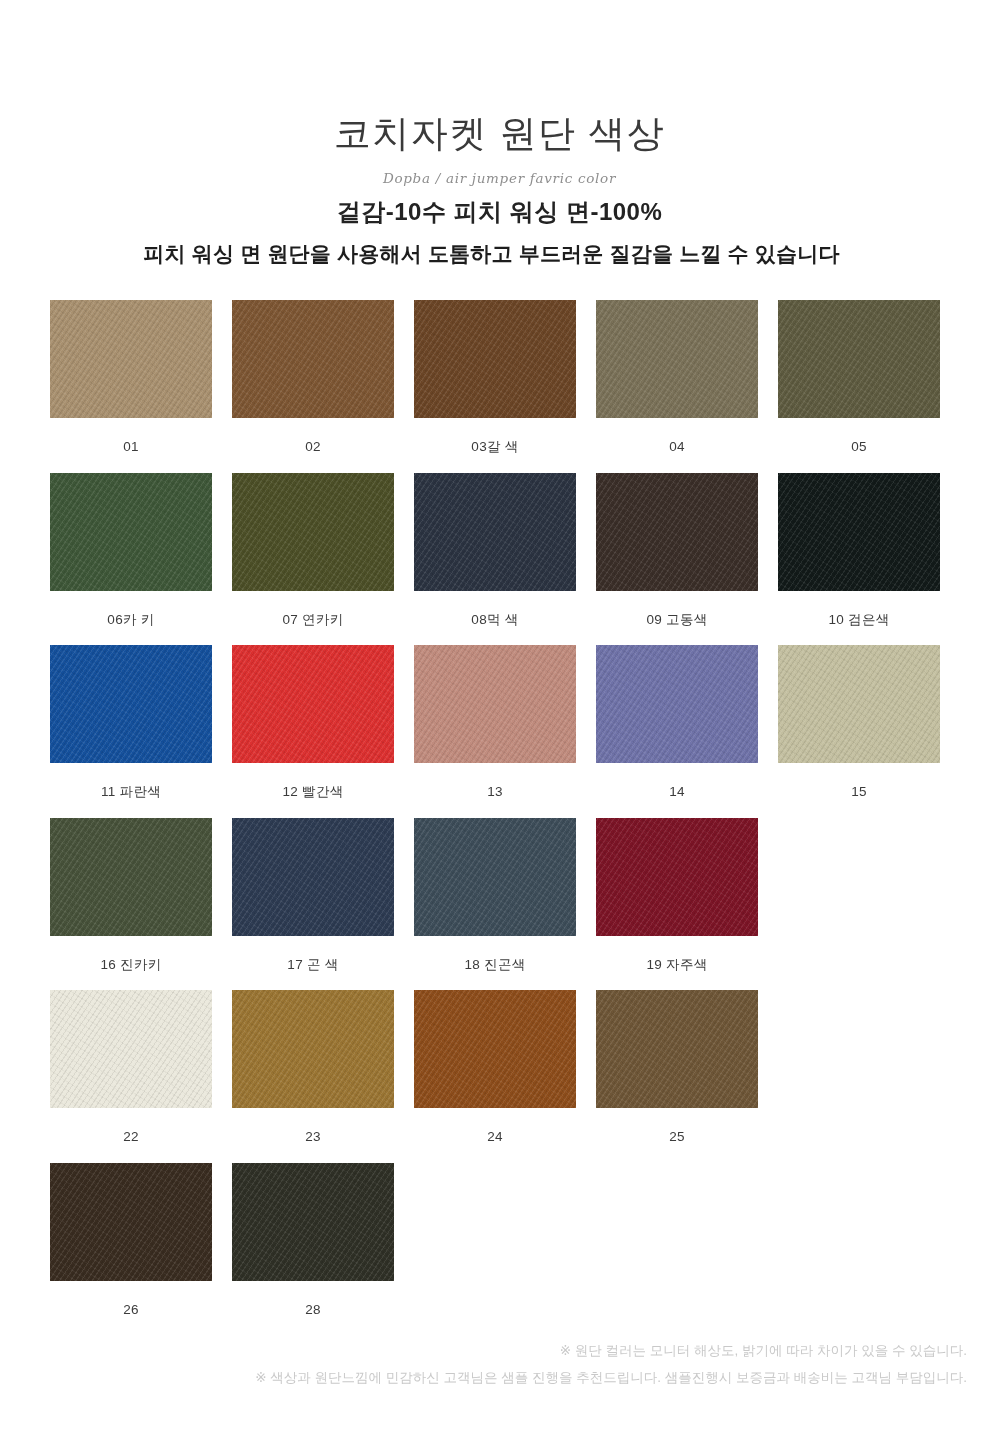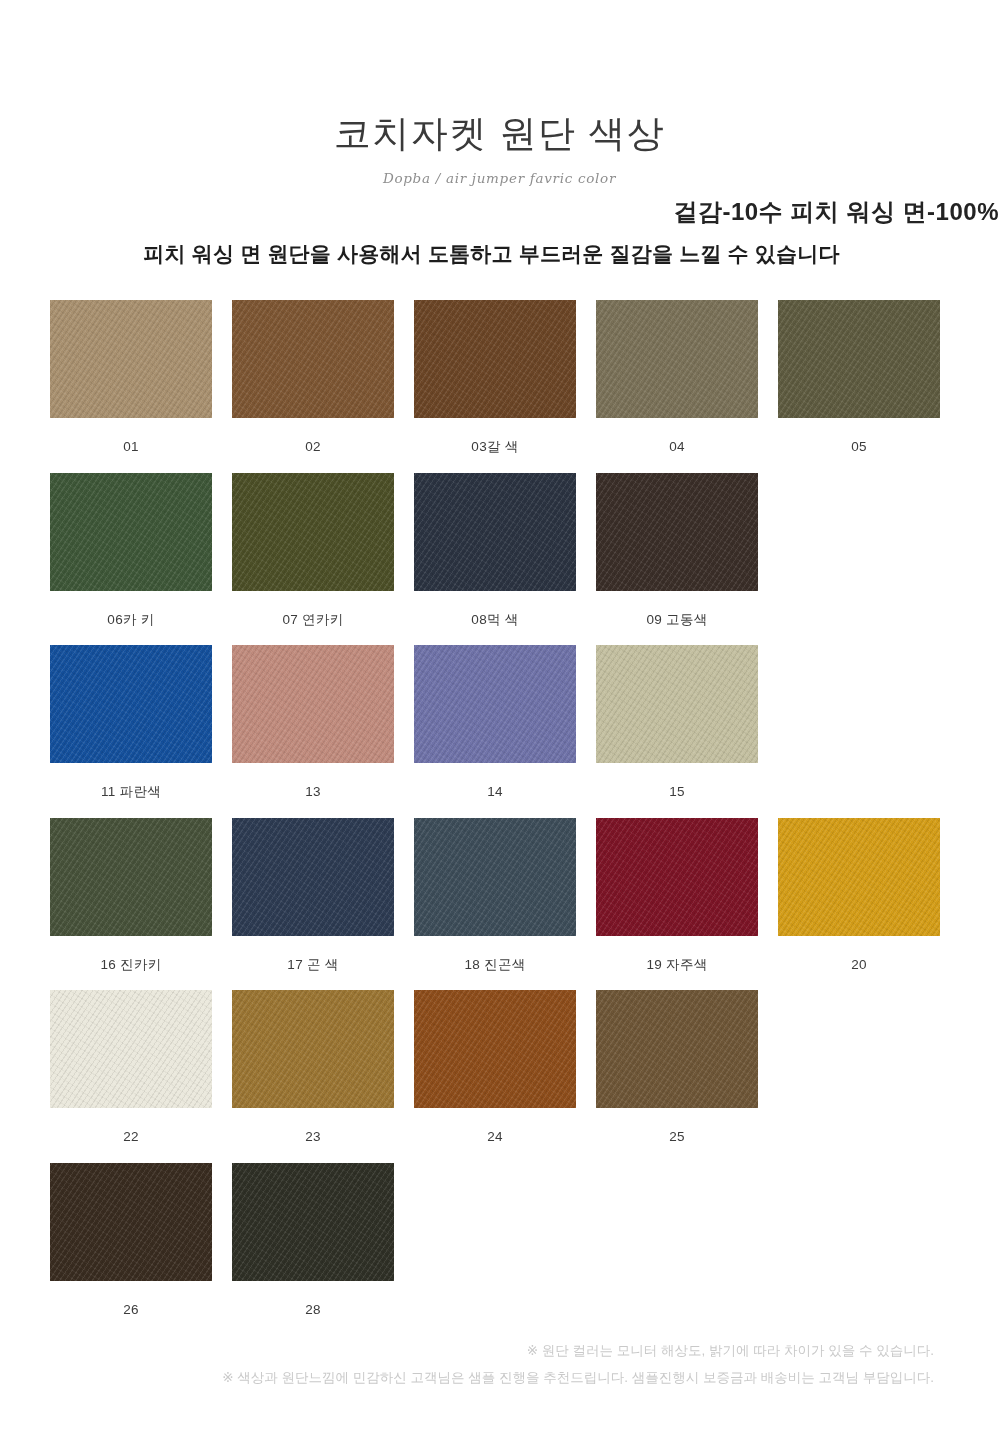--- a/index.html
+++ b/index.html
@@ -40,21 +40,20 @@
     margin: 8px 0 0 0;
     line-height: 1;
   }
   .spec {
     font-size: 24px;
     font-weight: bold;
     color: #232323;
     letter-spacing: 0.5px;
     margin: 14px 0 0 0;
     line-height: 1.1;
-    text-align: right;
   }
   .desc {
     font-size: 21px;
     font-weight: bold;
     color: #1d1d1d;
     letter-spacing: 0.2px;
     margin: 16px 16px 0 0;
     line-height: 1.15;
   }
 
@@ -130,21 +129,21 @@
     white-space: pre;
   }
 
   
   .footer {
     position: absolute;
     left: 0;
     right: 0;
     top: 1337px;
     text-align: right;
-    padding-right: 65px;
+    padding-right: 32px;
     color: #c9c9c9;
     font-size: 13.5px;
     line-height: 2.0;
   }
   .footer .line { display: block; letter-spacing: 0px; }
 </style>
 </head>
 <body>
 
 <div class="header">
@@ -187,27 +186,35 @@
         <div class="label">07 연카키</div>
       </div>
       <div class="cell">
         <div class="swatch" style="background-color: rgb(43, 51, 65);"></div>
         <div class="label">08먹 색</div>
       </div>
       <div class="cell">
         <div class="swatch" style="background-color: rgb(58, 46, 40);"></div>
         <div class="label">09 고동색</div>
       </div>
+      <div class="cell">
+        <div class="swatch" style="background-color: rgb(18, 26, 25);"></div>
+        <div class="label">10 검은색</div>
+      </div>
     </div>
     <div class="row">
       <div class="cell">
         <div class="swatch" style="background-color: rgb(20, 80, 156);"></div>
         <div class="label">11 파란색</div>
       </div>
       <div class="cell">
+        <div class="swatch" style="background-color: rgb(220, 48, 48);"></div>
+        <div class="label">12 빨간색</div>
+      </div>
+      <div class="cell">
         <div class="swatch" style="background-color: rgb(192, 139, 125);"></div>
         <div class="label">13</div>
       </div>
       <div class="cell">
         <div class="swatch" style="background-color: rgb(111, 114, 168);"></div>
         <div class="label">14</div>
       </div>
       <div class="cell">
         <div class="swatch" style="background-color: rgb(195, 191, 160);"></div>
         <div class="label">15</div>
@@ -222,24 +229,20 @@
         <div class="swatch" style="background-color: rgb(45, 59, 82);"></div>
         <div class="label">17 곤 색</div>
       </div>
       <div class="cell">
         <div class="swatch" style="background-color: rgb(61, 77, 89);"></div>
         <div class="label">18 진곤색</div>
       </div>
       <div class="cell">
         <div class="swatch" style="background-color: rgb(124, 20, 38);"></div>
         <div class="label">19 자주색</div>
-      </div>
-      <div class="cell">
-        <div class="swatch" style="background-color: rgb(211, 157, 24);"></div>
-        <div class="label">20</div>
       </div>
     </div>
     <div class="row">
       <div class="cell">
         <div class="swatch" style="background-color: rgb(234, 232, 220);"></div>
         <div class="label">22</div>
       </div>
       <div class="cell">
         <div class="swatch" style="background-color: rgb(154, 117, 51);"></div>
         <div class="label">23</div>

